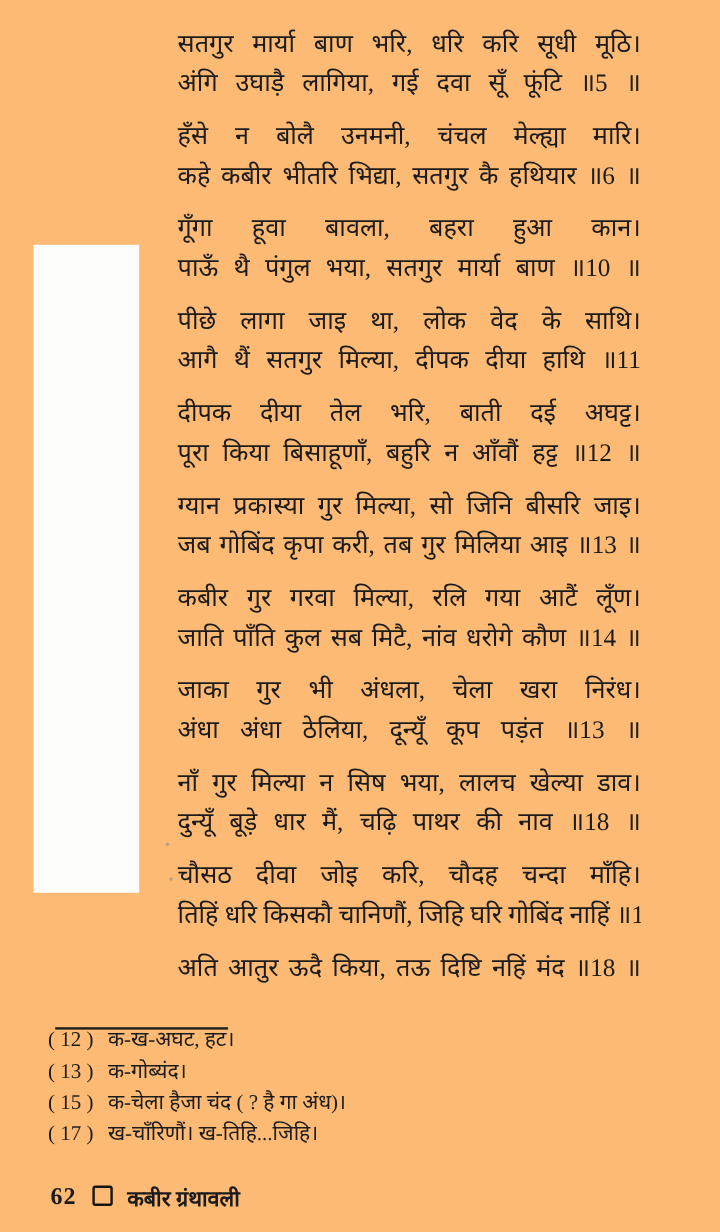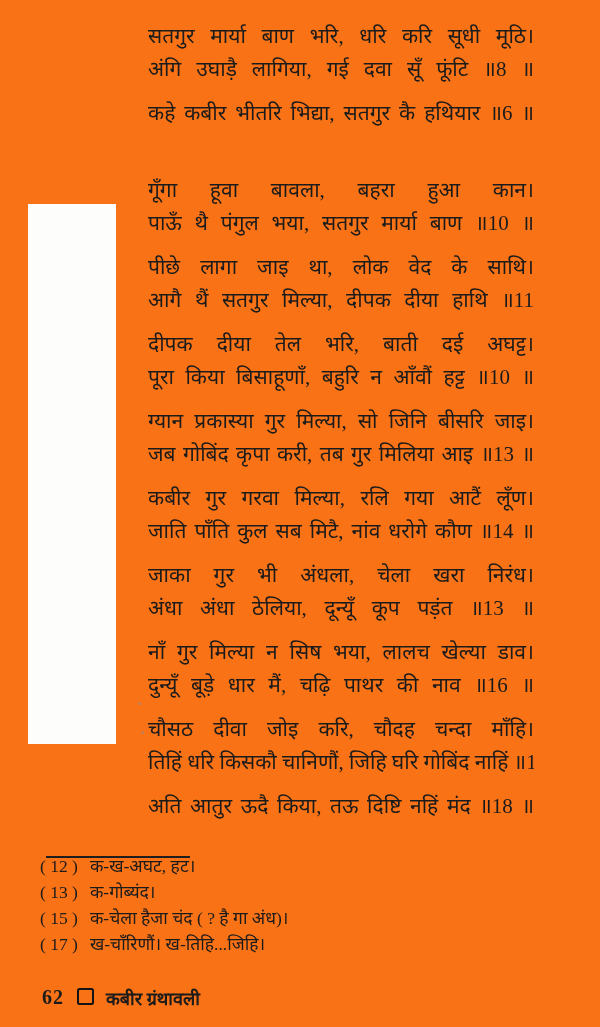--- a/index.html
+++ b/index.html
@@ -5,21 +5,21 @@
   html, body {
     margin: 0;
     padding: 0;
     background: #e9e9e9;
   }
   .page {
     position: relative;
     width: 600px;
     height: 1027px;
     margin: 0 auto;
-    background: #f97316;
+    background: #fdba74;
     overflow: hidden;
     font-family: "Liberation Serif", "DejaVu Serif", serif;
     color: #1b1b1b;
   }
   
   .scan-light-patch {
     position: absolute;
     left: 28px;
     top: 204px;
     width: 88px;
@@ -115,52 +115,53 @@
 
 <div class="page">
 
   <div class="scan-light-patch"></div>
   <div class="scan-speck speck-1"></div>
   <div class="scan-speck speck-2"></div>
 
   <div class="verses">
     <div class="couplet">
       <div class="vline">सतगुर मार्या बाण भरि, धरि करि सूधी मूठि।</div>
-      <div class="vline">अंगि उघाड़ै लागिया, गई दवा सूँ फूंटि ॥8 ॥</div>
+      <div class="vline">अंगि उघाड़ै लागिया, गई दवा सूँ फूंटि ॥5 ॥</div>
     </div>
     <div class="couplet">
+      <div class="vline">हँसे न बोलै उनमनी, चंचल मेल्ह्या मारि।</div>
       <div class="vline">कहे कबीर भीतरि भिद्या, सतगुर कै हथियार ॥6 ॥</div>
     </div>
     <div class="couplet">
       <div class="vline">गूँगा हूवा बावला, बहरा हुआ कान।</div>
       <div class="vline">पाऊँ थै पंगुल भया, सतगुर मार्या बाण ॥10 ॥</div>
     </div>
     <div class="couplet">
       <div class="vline">पीछे लागा जाइ था, लोक वेद के साथि।</div>
       <div class="vline">आगै थैं सतगुर मिल्या, दीपक दीया हाथि ॥11</div>
     </div>
     <div class="couplet">
       <div class="vline">दीपक दीया तेल भरि, बाती दई अघट्ट।</div>
-      <div class="vline">पूरा किया बिसाहूणाँ, बहुरि न आँवौं हट्ट ॥10 ॥</div>
+      <div class="vline">पूरा किया बिसाहूणाँ, बहुरि न आँवौं हट्ट ॥12 ॥</div>
     </div>
     <div class="couplet">
       <div class="vline">ग्यान प्रकास्या गुर मिल्या, सो जिनि बीसरि जाइ।</div>
       <div class="vline">जब गोबिंद कृपा करी, तब गुर मिलिया आइ ॥13 ॥</div>
     </div>
     <div class="couplet">
       <div class="vline">कबीर गुर गरवा मिल्या, रलि गया आटैं लूँण।</div>
       <div class="vline">जाति पाँति कुल सब मिटै, नांव धरोगे कौण ॥14 ॥</div>
     </div>
     <div class="couplet">
       <div class="vline">जाका गुर भी अंधला, चेला खरा निरंध।</div>
       <div class="vline">अंधा अंधा ठेलिया, दून्यूँ कूप पड़ंत ॥13 ॥</div>
     </div>
     <div class="couplet">
       <div class="vline">नाँ गुर मिल्या न सिष भया, लालच खेल्या डाव।</div>
-      <div class="vline">दुन्यूँ बूड़े धार मैं, चढ़ि पाथर की नाव ॥16 ॥</div>
+      <div class="vline">दुन्यूँ बूड़े धार मैं, चढ़ि पाथर की नाव ॥18 ॥</div>
     </div>
     <div class="couplet">
       <div class="vline">चौसठ दीवा जोइ करि, चौदह चन्दा माँहि।</div>
       <div class="vline">तिहिं धरि किसकौ चानिणौं, जिहि घरि गोबिंद नाहिं ॥17 ॥</div>
     </div>
     <div class="couplet">
       <div class="vline">अति आतुर ऊदै किया, तऊ दिष्टि नहिं मंद ॥18 ॥</div>
     </div>
   </div>
 

